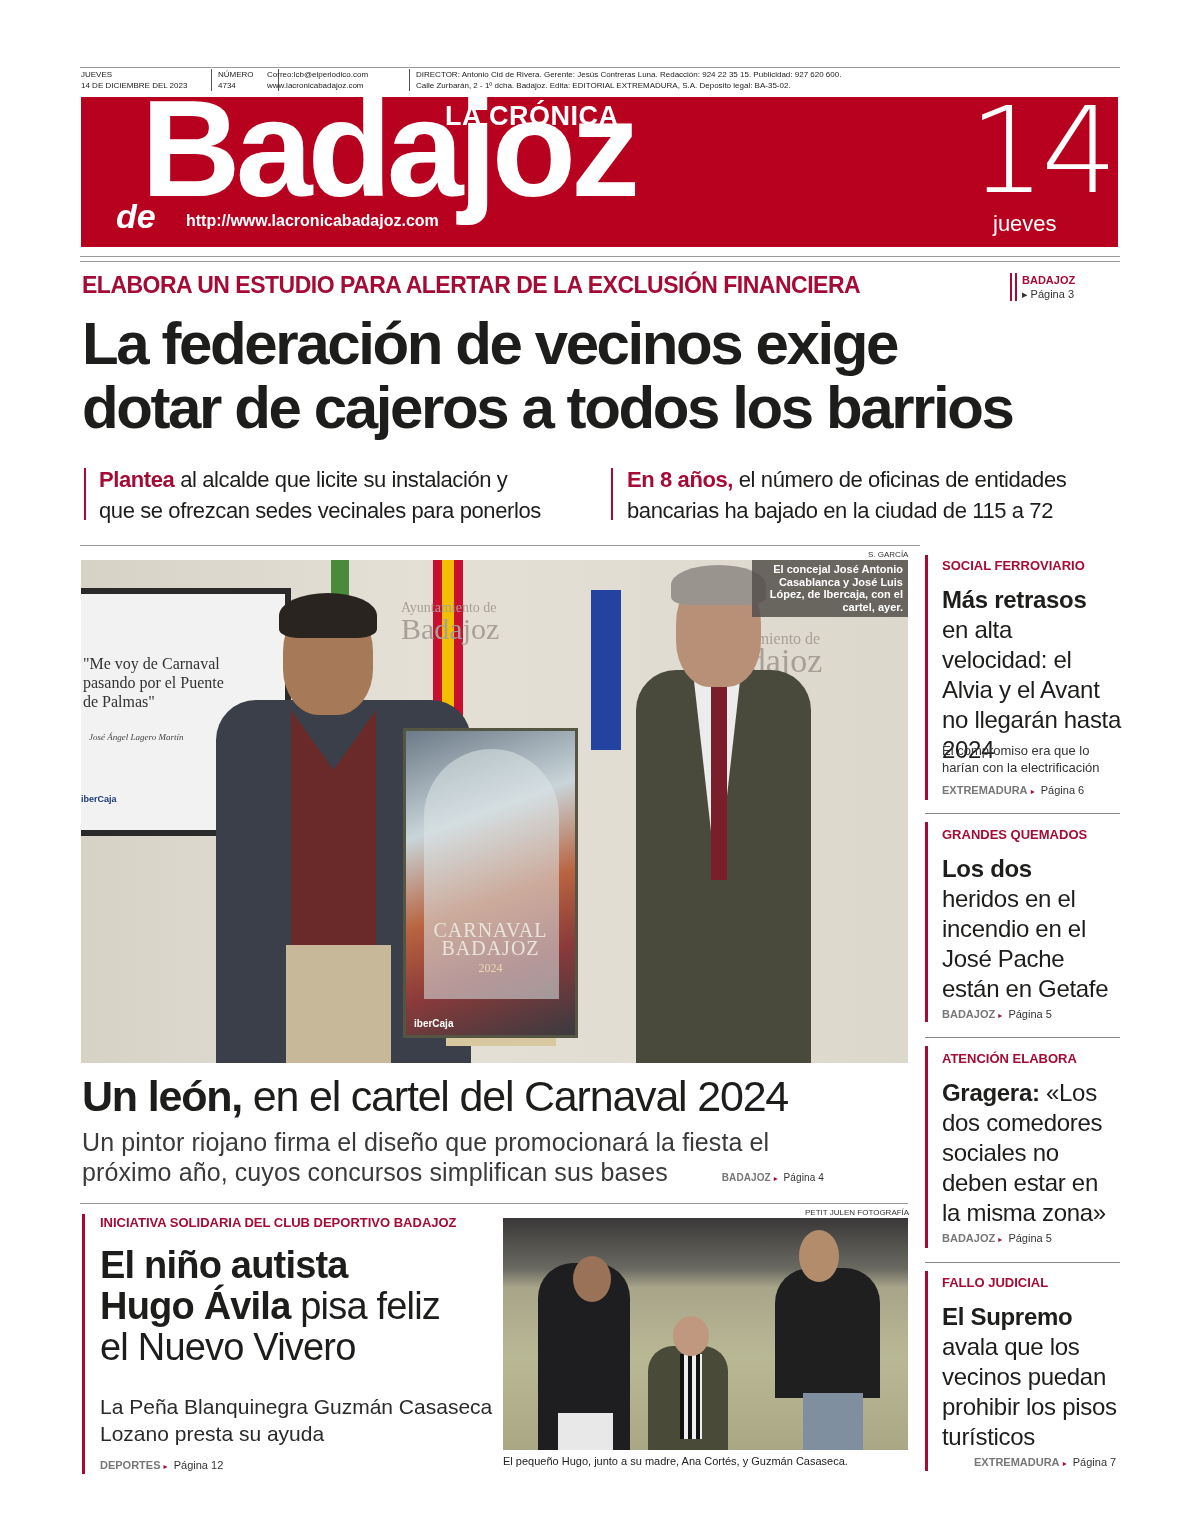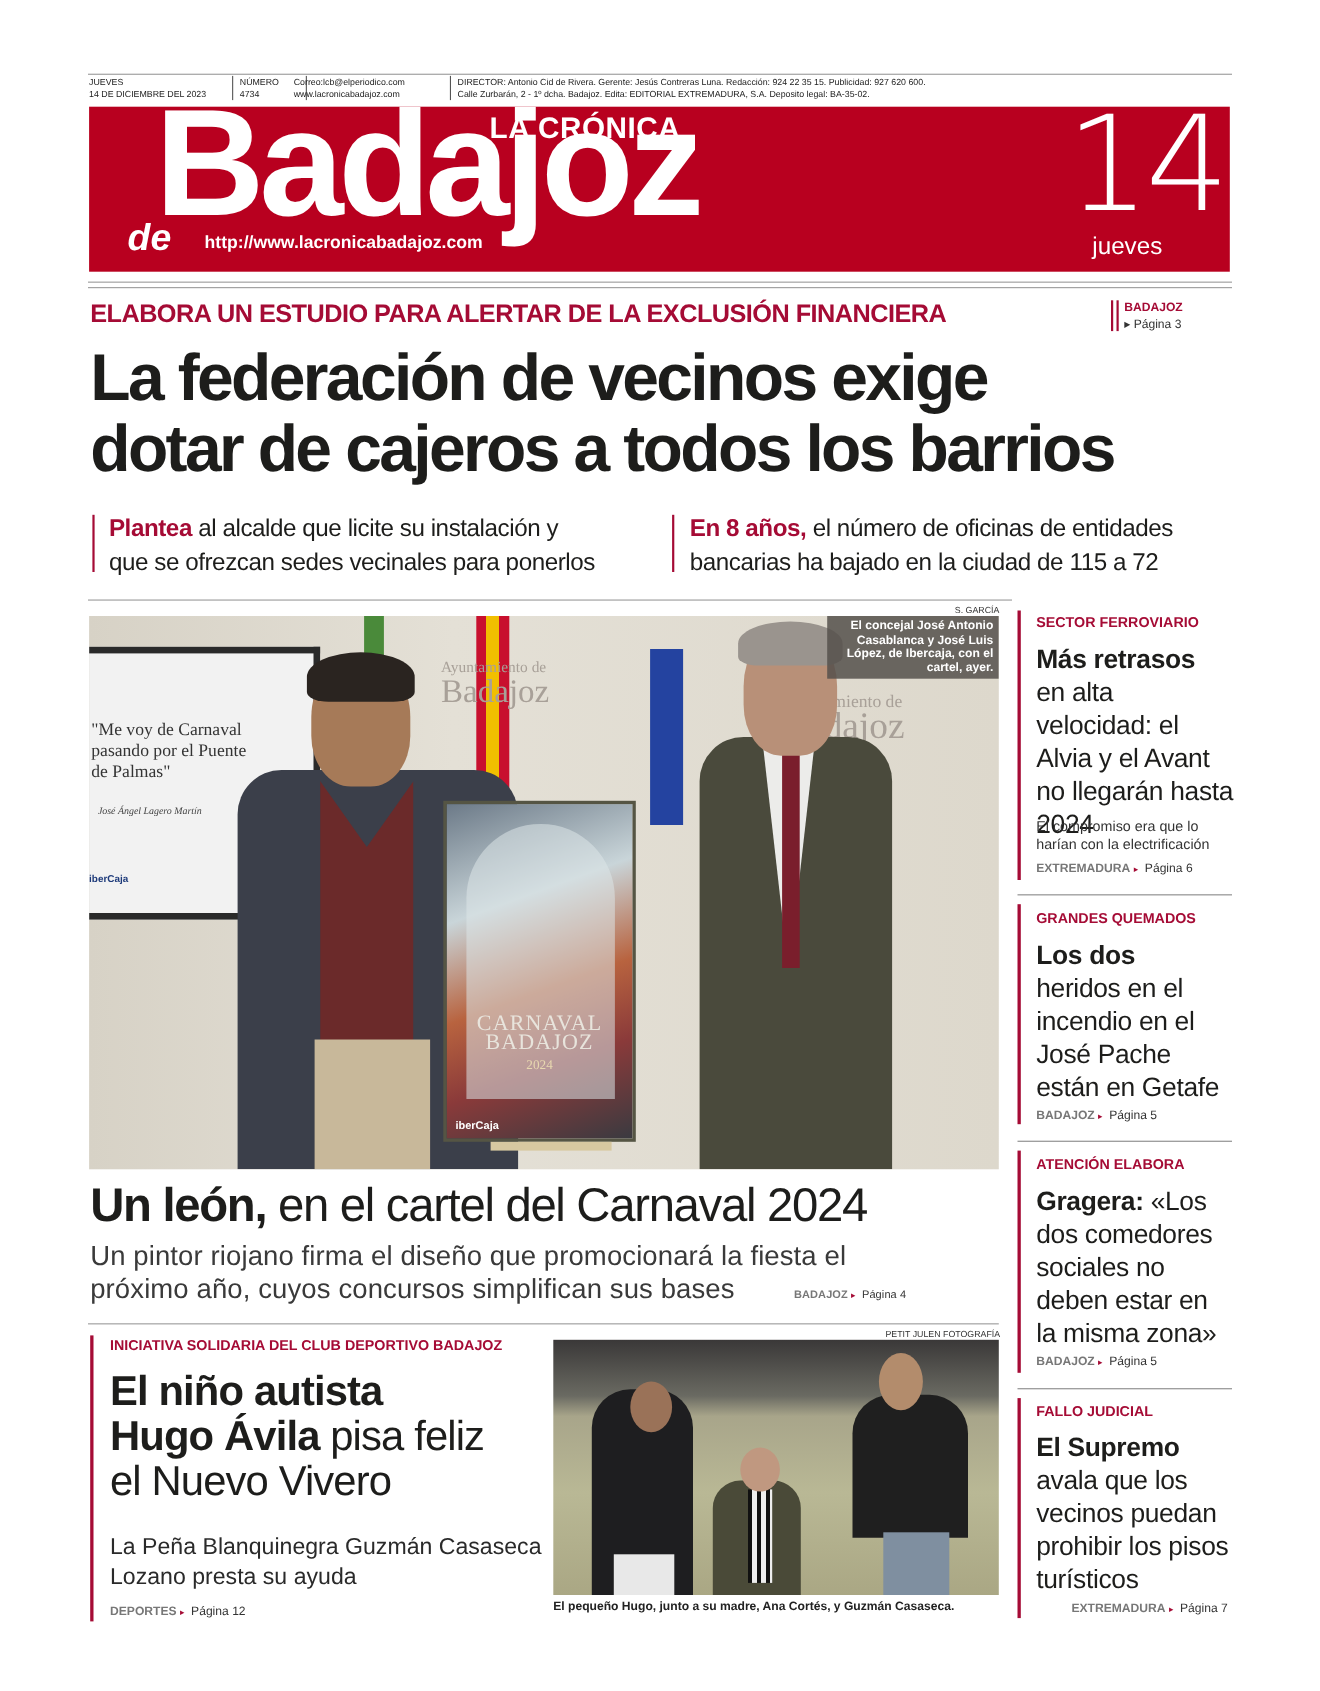--- a/index.html
+++ b/index.html
@@ -90,21 +90,21 @@
   .photo2 { left: 503px; top: 1218px; width: 405px; height: 232px; background: linear-gradient(180deg, #3a3838 0%, #6a6a62 22%, #a8a58a 30%, #b9b895 60%, #aaa784 100%); overflow: hidden; }
   .p2-woman { position: absolute; left: 35px; top: 45px; width: 92px; height: 187px; background: #1e1e20; border-radius: 35px 35px 0 0; }
   .p2-woman-head { position: absolute; left: 70px; top: 38px; width: 38px; height: 46px; background: #9a7258; border-radius: 50%; }
   .p2-woman-legs { position: absolute; left: 55px; top: 195px; width: 55px; height: 40px; background: #e8e8e8; }
   .p2-kid { position: absolute; left: 145px; top: 128px; width: 80px; height: 104px; background: #4a4a38; border-radius: 25px 25px 0 0; }
   .p2-kid-head { position: absolute; left: 170px; top: 98px; width: 36px; height: 40px; background: #c09880; border-radius: 50%; }
   .p2-scarf { position: absolute; left: 177px; top: 136px; width: 22px; height: 85px; background: repeating-linear-gradient(90deg, #111 0 4px, #eee 4px 8px); }
   .p2-man { position: absolute; left: 272px; top: 50px; width: 105px; height: 130px; background: #1f1f1f; border-radius: 35px 35px 0 0; }
   .p2-man-head { position: absolute; left: 296px; top: 12px; width: 40px; height: 52px; background: #b38c6c; border-radius: 50%; }
   .p2-man-legs { position: absolute; left: 300px; top: 175px; width: 60px; height: 57px; background: #7f8fa0; }
-  .p2-cap { left: 503px; top: 1455px; font-size: 11px; color: #222; font-weight: bold; }
+  .p2-cap { left: 503px; top: 1455px; font-size: 11px; color: #222; }
 
   
   .sb { left: 925px; width: 195px; }
   .sb-bar { position: absolute; left: 0; top: 0; width: 3px; background: #a50b35; }
   .sb-kicker { position: absolute; left: 17px; font-size: 13px; font-weight: bold; color: #a50b35; white-space: nowrap; }
   .sb-head { position: absolute; left: 17px; width: 180px; font-size: 24px; line-height: 30px; color: #1d1d1b; letter-spacing: -0.3px; }
   .sb-head b { font-weight: bold; }
   .sb-deck { position: absolute; left: 17px; width: 180px; font-size: 13px; line-height: 17px; color: #333; }
   .sb-ref { position: absolute; left: 17px; font-size: 11px; white-space: nowrap; }
   .sb-ref .sec { font-weight: bold; color: #777; }
@@ -255,21 +255,21 @@
   <div class="p2-scarf"></div>
   <div class="p2-kid-head"></div>
   <div class="p2-man"></div>
   <div class="p2-man-legs"></div>
   <div class="p2-man-head"></div>
 </div>
 <div class="abs p2-cap">El pequeño Hugo, junto a su madre, Ana Cortés, y Guzmán Casaseca.</div>
 
 <div class="abs sb" style="top:555px; height:245px;">
   <div class="sb-bar" style="height:245px;"></div>
-  <div class="sb-kicker" style="top:3px;">SECTOR FERROVIARIO</div>
+  <div class="sb-kicker" style="top:3px;">SOCIAL FERROVIARIO</div>
   <div class="sb-head" style="top:30px;">
     <b>Más retrasos</b><br><span>en alta velocidad: el Alvia y el Avant no llegarán hasta 2024</span>
   </div>
   <div class="sb-deck" style="top:187px;">El compromiso era que lo harían con la electrificación</div>
   <div class="sb-ref" style="top:229px;">
     <span class="sec">EXTREMADURA</span>
     <span class="arr">▸</span>
     &nbsp;<span class="pg">Página 6</span>
   </div>
 </div>

